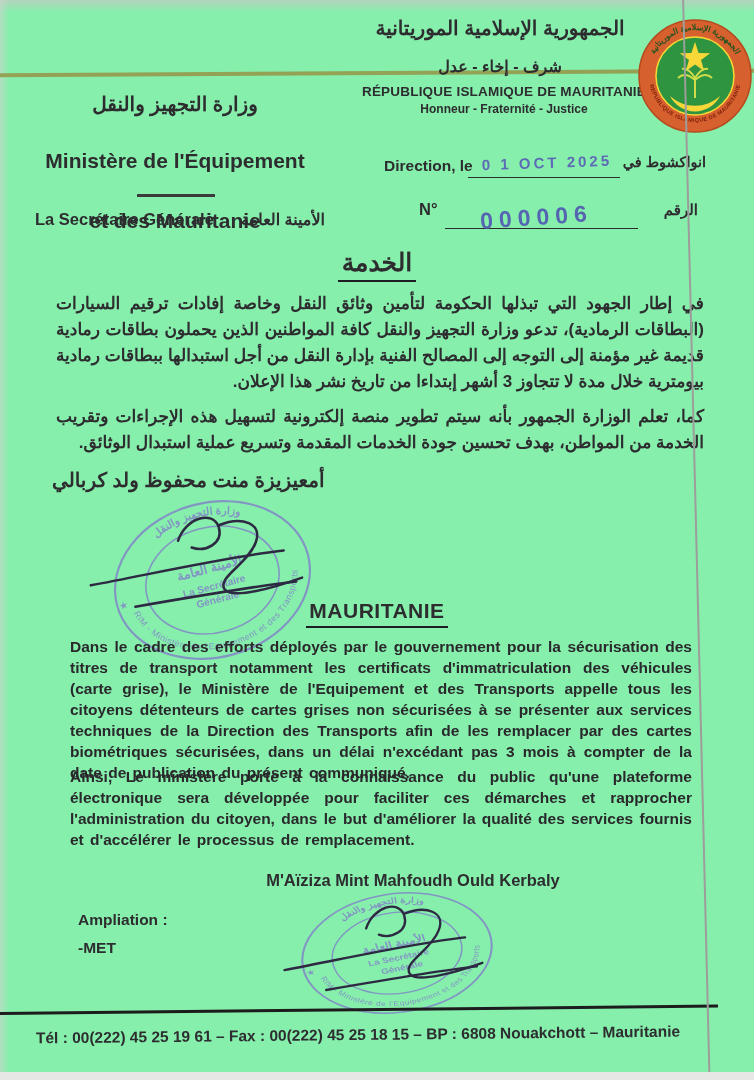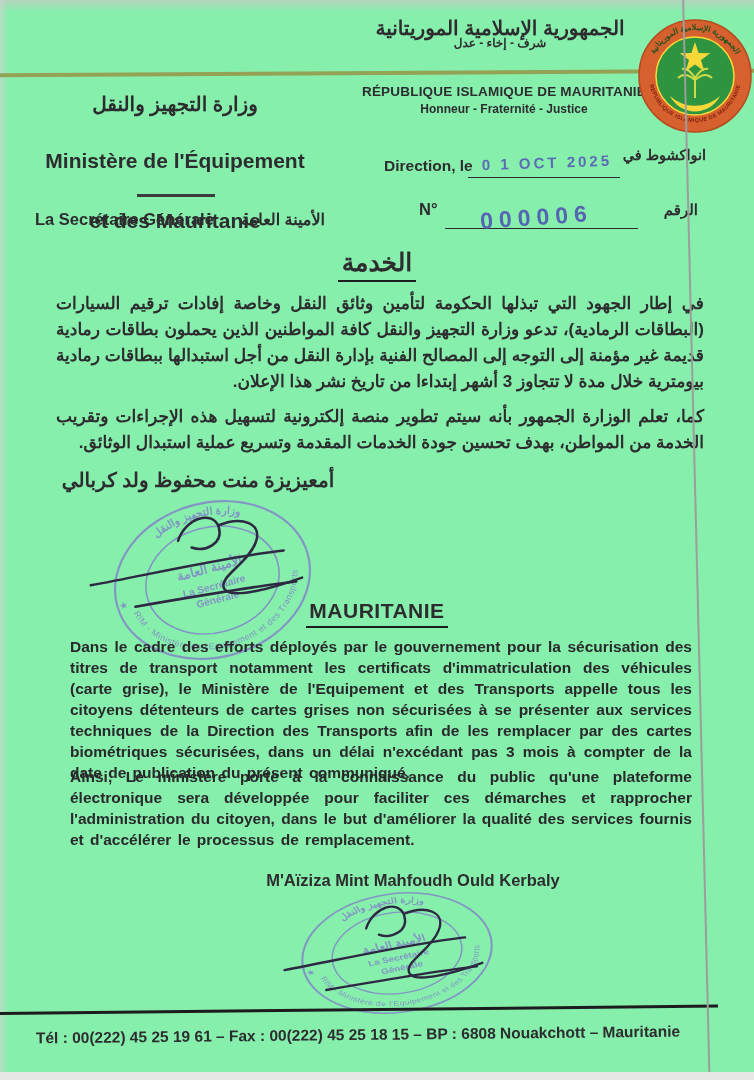--- a/index.html
+++ b/index.html
@@ -6,37 +6,37 @@
   .page{position:relative;width:754px;height:1072px;margin:0 auto;background:#86efac;overflow:hidden;color:#2d2d30;box-shadow:0 0 6px rgba(0,0,0,.25);}
   .scan-top{position:absolute;left:0;top:0;width:100%;height:12px;background:linear-gradient(#c6c6c4,rgba(255,255,255,0));opacity:.7;}
   .scan-left{position:absolute;left:0;top:0;width:9px;height:100%;background:linear-gradient(90deg,#d2d2d0,rgba(255,255,255,0));opacity:.6;}
   .scan-edge-v{position:absolute;left:682px;top:-6px;width:2px;height:1100px;background:#9d9d9b;transform-origin:top center;transform:rotate(-1.4deg);}
   .green-rule{position:absolute;left:0;top:71px;width:754px;height:3.5px;transform:rotate(-.35deg);}
   .abs{position:absolute;}
   .ctr{text-align:center;}
   .b{font-weight:bold;}
   .ar{direction:rtl;}
   .republic-ar{left:330px;top:16px;width:340px;font-size:20px;font-weight:bold;}
-  .motto-ar{left:330px;top:36px;width:340px;font-size:12px;font-weight:600;}
+  .motto-ar{left:330px;top:57px;width:340px;font-size:16px;font-weight:600;}
   .republic-fr{left:318px;top:84px;width:372px;font-size:13.5px;letter-spacing:.2px;}
   .motto-fr{left:318px;top:102px;width:372px;font-size:12px;font-weight:600;}
   .ministry{left:30px;top:92px;width:290px;}
   .ministry .m-ar{font-size:20px;font-weight:bold;margin-bottom:10px;}
   .ministry .m-fr{font-size:21px;font-weight:bold;line-height:30px;margin-top:30px;}
   .m-underline{position:absolute;left:137px;top:194px;width:78px;height:2.5px;background:#3b3b3d;}
   .secretary-row{left:35px;top:210px;width:290px;display:flex;gap:18px;align-items:baseline;justify-content:space-between;}
   .secretary-row .s-fr{font-size:16.5px;font-weight:bold;}
   .secretary-row .s-ar{font-size:16px;font-weight:bold;}
   .ref-label{font-size:15.5px;font-weight:bold;}
   .blank{height:0;border-bottom:1.6px solid #2c2c2e;}
   .stamp-text{font-weight:bold;white-space:nowrap;}
   .heading-ar{left:0;top:248px;width:754px;text-align:center;}
   .heading-ar span{display:inline-block;font-size:25px;font-weight:bold;border-bottom:2.2px solid #1e1e20;padding:0 4px 3px;}
   .para-ar{left:56px;width:648px;direction:rtl;text-align:justify;font-size:17px;line-height:26px;font-weight:600;}
-  .sig-name-ar{left:52px;top:468px;width:292px;text-align:center;font-size:20px;font-weight:bold;direction:rtl;}
+  .sig-name-ar{left:52px;top:468px;width:292px;text-align:left;font-size:20px;font-weight:bold;direction:rtl;}
   .communique-h{left:0;top:599px;width:754px;text-align:center;}
   .communique-h span{display:inline-block;font-size:21px;font-weight:bold;letter-spacing:.5px;border-bottom:2.6px solid #1e1e20;padding:0 3px 3px;}
   .para-fr{left:70px;width:622px;text-align:justify;font-size:15.5px;line-height:21px;font-weight:600;word-spacing:2px;color:#29292c;}
   .signatory-fr{left:0;top:871px;width:754px;text-align:center;font-size:16.5px;font-weight:bold;margin-left:36px;}
   .ampliation{left:78px;top:906px;font-size:15.5px;font-weight:600;line-height:28px;}
   .footer-rule{position:absolute;left:0;top:1012px;width:718px;height:2.6px;background:#1c1c1e;transform-origin:left center;transform:rotate(-.6deg);}
   .footer-text{left:8px;top:1026px;width:700px;text-align:center;font-size:15.5px;font-weight:bold;transform:rotate(-.6deg);}
   .ink-stamp{opacity:.85;}
   .sig-ink{position:absolute;}
 </style>
@@ -85,21 +85,21 @@
   </div>
   <div class="m-underline"></div>
   <div class="abs secretary-row">
     <span class="s-fr">La Secrétaire Générale</span>
     <span class="s-ar ar">الأمينة العامة</span>
   </div>
 
   <div class="abs ref-label" style="left:384px;top:157px;">Direction, le</div>
   <div class="abs blank" style="left:468px;top:177px;width:152px;"></div>
   <div class="abs stamp-text" style="left:472px;top:154px;width:150px;text-align:center;font-size:15px;letter-spacing:3px;color:#5d6bb6;transform:rotate(-2deg);">0 1 OCT 2025</div>
-  <div class="abs ar b" style="left:620px;top:147px;width:86px;font-size:14.5px;">انواكشوط في</div>
+  <div class="abs ar b" style="left:620px;top:154px;width:86px;font-size:14.5px;">انواكشوط في</div>
 
   <div class="abs ref-label" style="left:419px;top:200px;font-size:16.5px;">N°</div>
   <div class="abs blank" style="left:445px;top:228px;width:193px;"></div>
   <div class="abs stamp-text" style="left:480px;top:204px;font-size:23px;letter-spacing:6px;color:#5565b2;transform:rotate(-4deg);">000006</div>
   <div class="abs ar b" style="left:648px;top:201px;width:50px;font-size:15px;">الرقم</div>
 
   <div class="abs heading-ar">
     <span class="ar">الخدمة</span>
   </div>
   <div class="abs para-ar" style="top:291px;">في إطار الجهود التي تبذلها الحكومة لتأمين وثائق النقل وخاصة إفادات ترقيم السيارات (البطاقات الرمادية)، تدعو وزارة التجهيز والنقل كافة المواطنين الذين يحملون بطاقات رمادية قديمة غير مؤمنة إلى التوجه إلى المصالح الفنية بإدارة النقل من أجل استبدالها ببطاقات رمادية بيومترية خلال مدة لا تتجاوز 3 أشهر إبتداءا من تاريخ نشر هذا الإعلان.</div>
@@ -135,20 +135,24 @@
     </g>
   </svg>
 
   <div class="abs communique-h">
     <span>MAURITANIE</span>
   </div>
   <div class="abs para-fr" style="top:636px;">Dans le cadre des efforts déployés par le gouvernement pour la sécurisation des titres de transport notamment les certificats d'immatriculation des véhicules (carte grise), le Ministère de l'Equipement et des Transports appelle tous les citoyens détenteurs de cartes grises non sécurisées à se présenter aux services techniques de la Direction des Transports afin de les remplacer par des cartes biométriques sécurisées, dans un délai n'excédant pas 3 mois à compter de la date de publication du présent communiqué.</div>
   <div class="abs para-fr" style="top:766px;">Ainsi, Le ministère porte à la connaissance du public qu'une plateforme électronique sera développée pour faciliter ces démarches et rapprocher l'administration du citoyen, dans le but d'améliorer la qualité des services fournis et d'accélérer le processus de remplacement.</div>
   <div class="abs signatory-fr">M'Aïziza Mint Mahfoudh Ould Kerbaly</div>
 
+  <div class="abs ampliation">
+    <div>Ampliation :</div>
+    <div>-MET</div>
+  </div>
 
   <svg class="abs ink-stamp" style="left:283px;top:886px;" width="228" height="134" viewBox="0 0 240 180" preserveAspectRatio="none">
     <g transform="rotate(-15 120 90)" fill="none" stroke="#8286c8">
       <ellipse cx="120" cy="90" rx="101" ry="79" stroke-width="2.2"></ellipse>
       <ellipse cx="120" cy="90" rx="69" ry="54" stroke-width="1.6"></ellipse>
       <defs>
         <path id="s2top" d="M 35,90 A 85,66 0 0 1 205,90"></path>
         <path id="s2bot" d="M 32,90 A 88,70 0 0 0 208,90"></path>
       </defs>
       <text font-size="11" fill="#8286c8" stroke="none" font-weight="bold">

